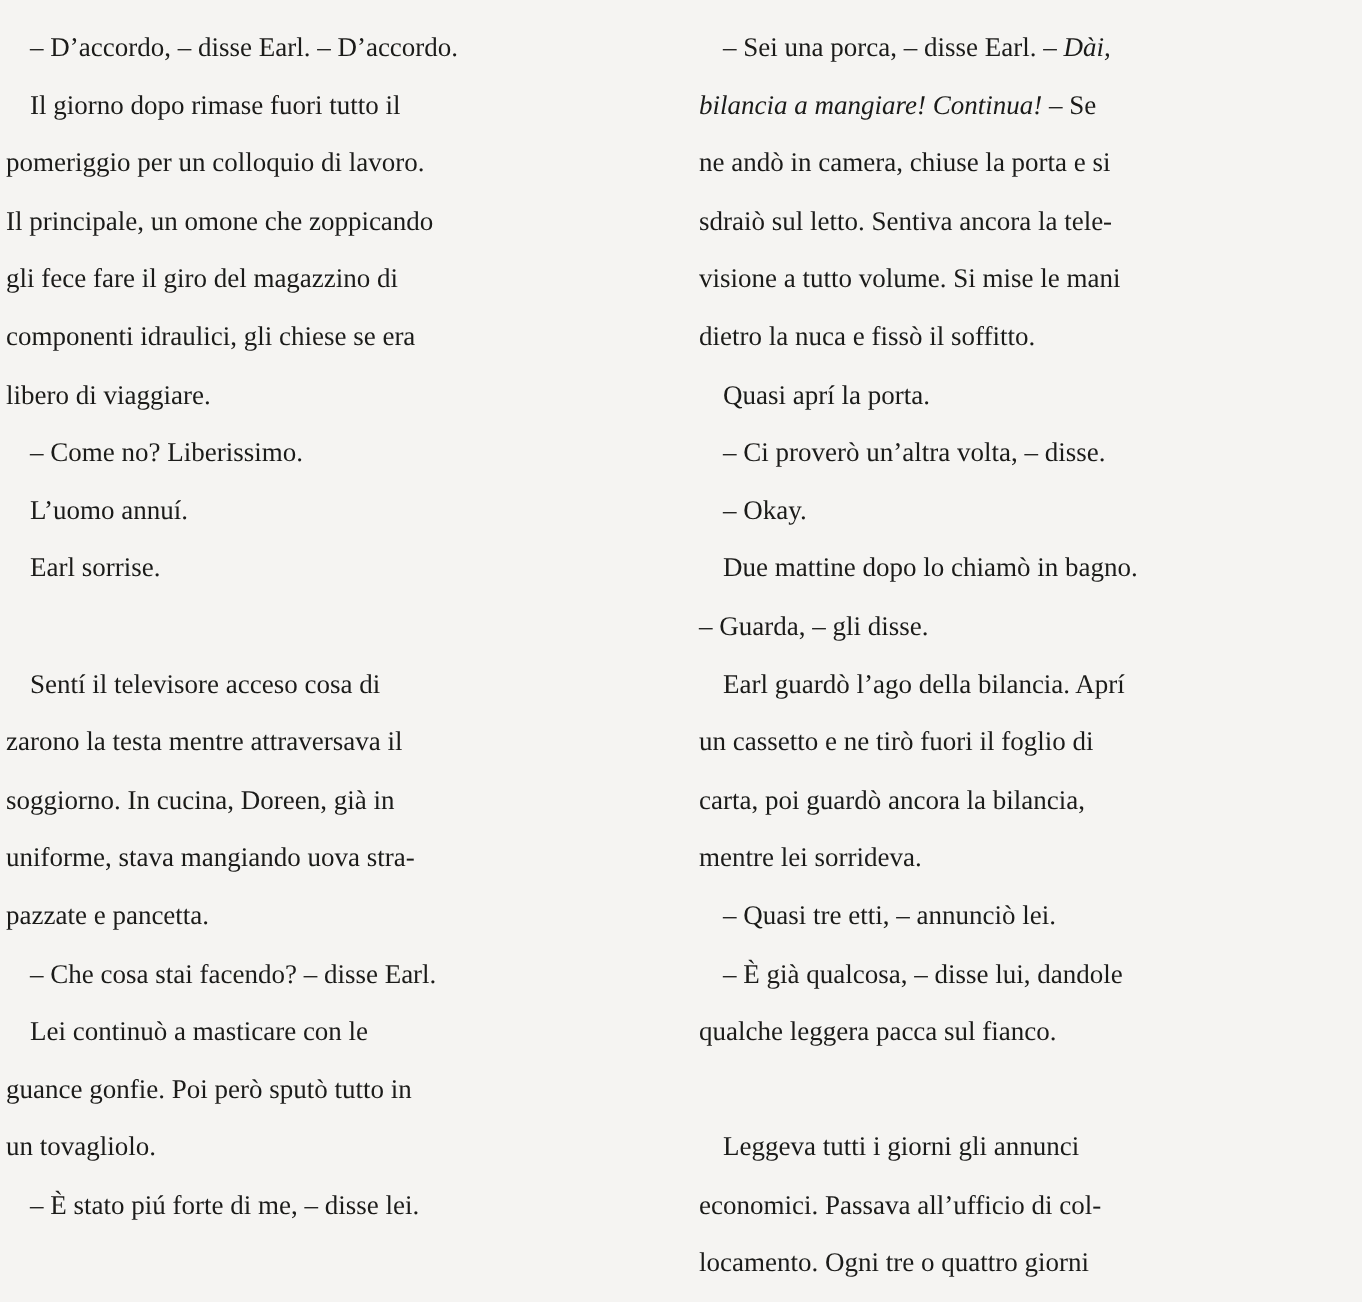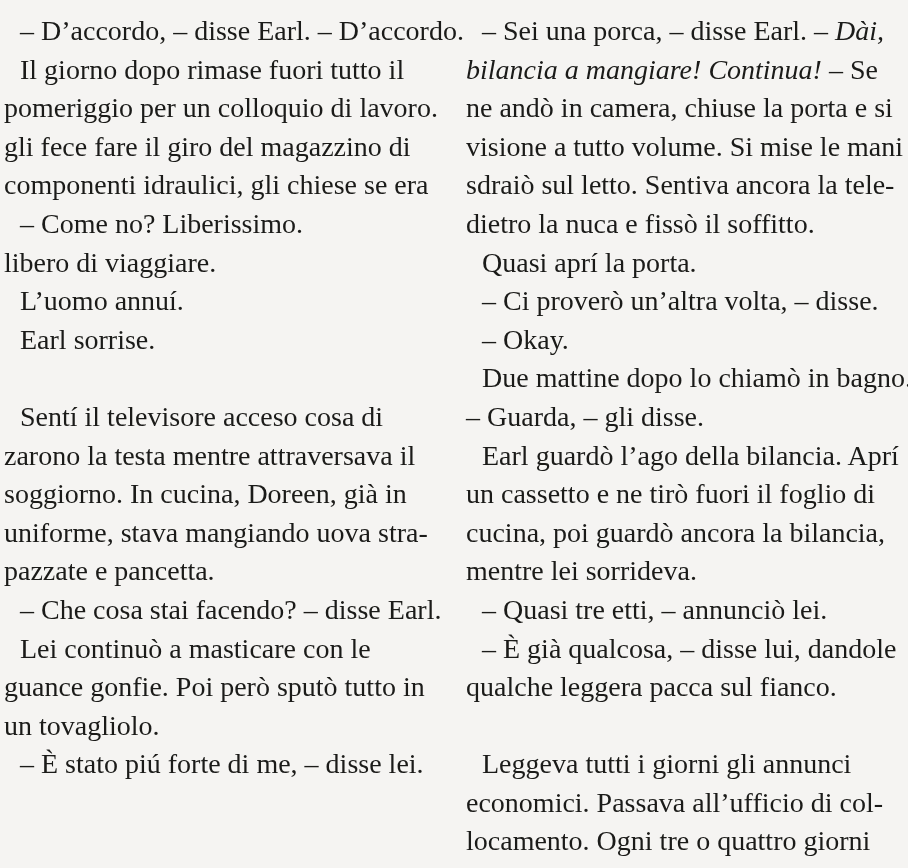--- a/index.html
+++ b/index.html
@@ -13,21 +13,21 @@
     height: 868px;
     box-sizing: border-box;
     background: #f5f4f2;
     overflow: hidden;
     padding: 12px 8px 0 4px;
     display: flex;
     font-family: "Liberation Serif", "DejaVu Serif", serif;
     color: #1b1b19;
   }
   .col {
-    font-size: 28px;
+    font-size: 18px;
     line-height: 38.6px;
     letter-spacing: 0;
   }
   .col-left {
     flex: none;
     width: 462px;
   }
   .col-right {
     flex: 1 1 auto;
     min-width: 0;
@@ -48,53 +48,54 @@
   }
 </style>
 </head>
 <body>
 
 <div class="page">
   <div class="col col-left">
       <div class="line ind"><span class="seg">– D’accordo, – disse Earl. – D’accordo.</span></div>
       <div class="line ind"><span class="seg">Il giorno dopo rimase fuori tutto il</span></div>
       <div class="line"><span class="seg">pomeriggio per un colloquio di lavoro.</span></div>
+      <div class="line"><span class="seg">Il principale, un omone che zoppicando</span></div>
       <div class="line"><span class="seg">gli fece fare il giro del magazzino di</span></div>
       <div class="line"><span class="seg">componenti idraulici, gli chiese se era</span></div>
+      <div class="line"><span class="seg">libero di viaggiare.</span></div>
       <div class="line ind"><span class="seg">– Come no? Liberissimo.</span></div>
-      <div class="line"><span class="seg">libero di viaggiare.</span></div>
       <div class="line ind"><span class="seg">L’uomo annuí.</span></div>
       <div class="line ind"><span class="seg">Earl sorrise.</span></div>
       <div class="line blank">&nbsp;</div>
       <div class="line ind"><span class="seg">Sentí il televisore acceso cosa di</span></div>
       <div class="line"><span class="seg">zarono la testa mentre attraversava il</span></div>
       <div class="line"><span class="seg">soggiorno. In cucina, Doreen, già in</span></div>
       <div class="line"><span class="seg">uniforme, stava mangiando uova stra-</span></div>
       <div class="line"><span class="seg">pazzate e pancetta.</span></div>
       <div class="line ind"><span class="seg">– Che cosa stai facendo? – disse Earl.</span></div>
       <div class="line ind"><span class="seg">Lei continuò a masticare con le</span></div>
       <div class="line"><span class="seg">guance gonfie. Poi però sputò tutto in</span></div>
       <div class="line"><span class="seg">un tovagliolo.</span></div>
       <div class="line ind"><span class="seg">– È stato piú forte di me, – disse lei.</span></div>
     </div>
   <div class="col col-right">
       <div class="line ind"><span class="seg">– Sei una porca, – disse Earl. – </span><span class="seg it">Dài,</span></div>
       <div class="line"><span class="seg it">bilancia a mangiare! Continua!</span><span class="seg"> – Se</span></div>
       <div class="line"><span class="seg">ne andò in camera, chiuse la porta e si</span></div>
+      <div class="line"><span class="seg">sdraiò sul letto. Sentiva ancora la tele-</span></div>
       <div class="line"><span class="seg">visione a tutto volume. Si mise le mani</span></div>
-      <div class="line"><span class="seg">sdraiò sul letto. Sentiva ancora la tele-</span></div>
       <div class="line"><span class="seg">dietro la nuca e fissò il soffitto.</span></div>
       <div class="line ind"><span class="seg">Quasi aprí la porta.</span></div>
       <div class="line ind"><span class="seg">– Ci proverò un’altra volta, – disse.</span></div>
       <div class="line ind"><span class="seg">– Okay.</span></div>
       <div class="line ind"><span class="seg">Due mattine dopo lo chiamò in bagno.</span></div>
       <div class="line"><span class="seg">– Guarda, – gli disse.</span></div>
       <div class="line ind"><span class="seg">Earl guardò l’ago della bilancia. Aprí</span></div>
       <div class="line"><span class="seg">un cassetto e ne tirò fuori il foglio di</span></div>
-      <div class="line"><span class="seg">cucina, poi guardò ancora la bilancia,</span></div>
+      <div class="line"><span class="seg">carta, poi guardò ancora la bilancia,</span></div>
       <div class="line"><span class="seg">mentre lei sorrideva.</span></div>
       <div class="line ind"><span class="seg">– Quasi tre etti, – annunciò lei.</span></div>
       <div class="line ind"><span class="seg">– È già qualcosa, – disse lui, dandole</span></div>
       <div class="line"><span class="seg">qualche leggera pacca sul fianco.</span></div>
       <div class="line blank">&nbsp;</div>
       <div class="line ind"><span class="seg">Leggeva tutti i giorni gli annunci</span></div>
       <div class="line"><span class="seg">economici. Passava all’ufficio di col-</span></div>
       <div class="line"><span class="seg">locamento. Ogni tre o quattro giorni</span></div>
     </div>
 </div>

